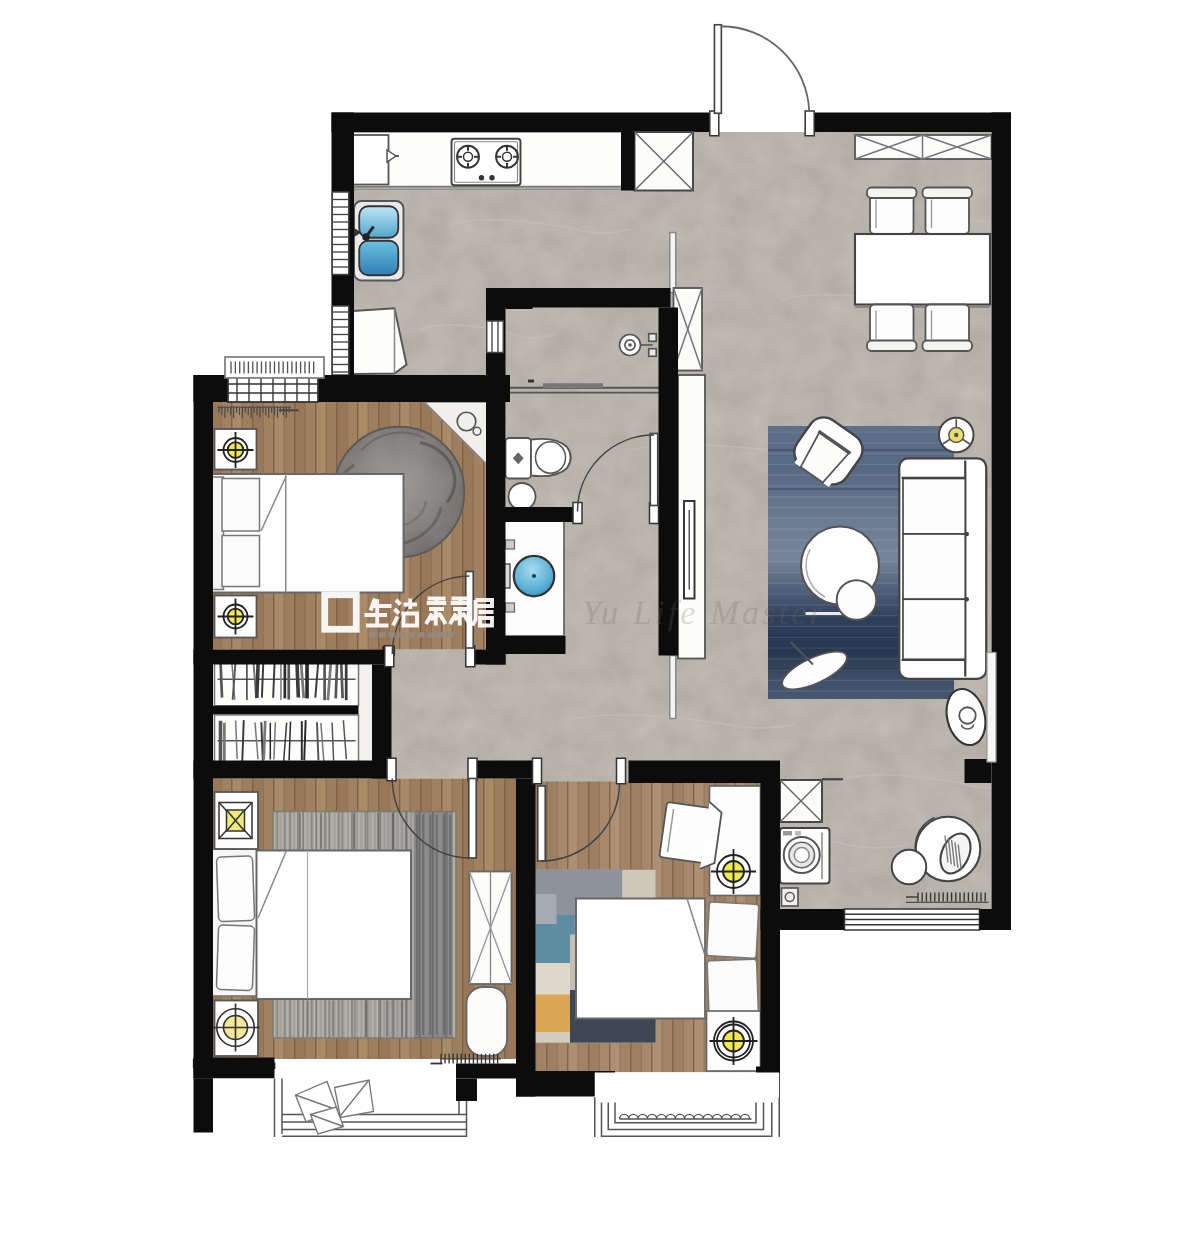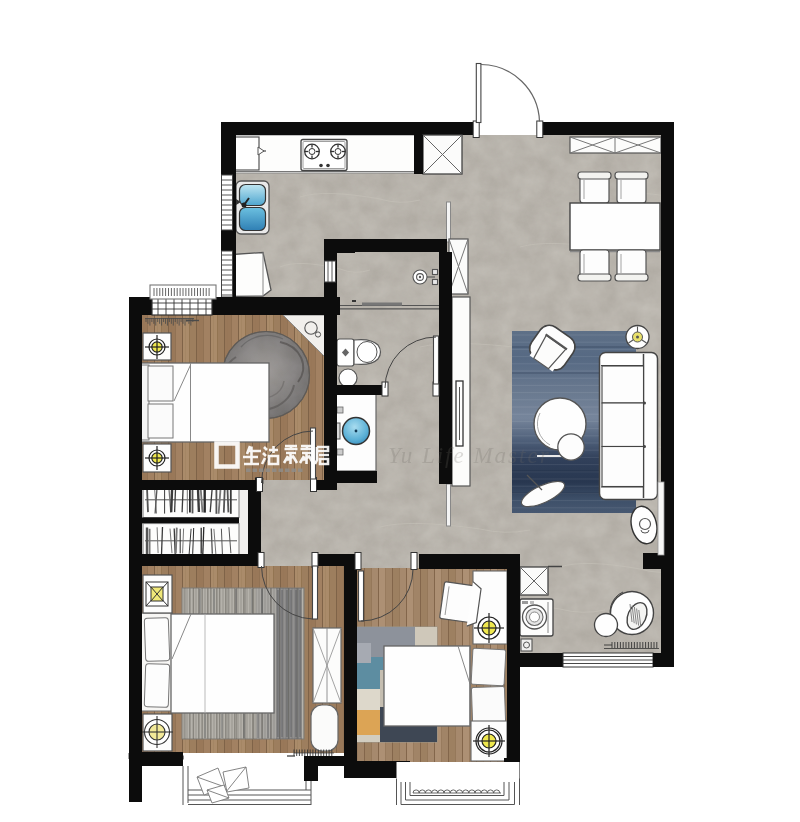--- a/index.html
+++ b/index.html
@@ -1,14 +1,14 @@
 <!DOCTYPE html>
 <html><head><meta charset="utf-8"><style>
 html,body{margin:0;padding:0;background:#ffffff;font-family:"Liberation Sans",sans-serif;}
-#plan{width:800px;height:758px;position:relative;margin-top:47px;}
+#plan{width:800px;height:758px;position:relative;}
 </style></head><body>
 <div id="plan">
 <svg width="800" height="822" viewBox="0 0 800 822" xmlns="http://www.w3.org/2000/svg">
 <defs>
 <filter id="rugnoise" x="0" y="0" width="100%" height="100%">
   <feTurbulence type="fractalNoise" baseFrequency="0.07 0.07" numOctaves="3" seed="4" result="t"></feTurbulence>
   <feColorMatrix in="t" type="matrix" values="0 0 0 0 0.38  0 0 0 0 0.37  0 0 0 0 0.40  0 0 0 0.75 0"></feColorMatrix>
 </filter>
 <filter id="noisef" x="0" y="0" width="100%" height="100%">
   <feTurbulence type="fractalNoise" baseFrequency="0.05 0.055" numOctaves="4" seed="11" result="t"></feTurbulence>

